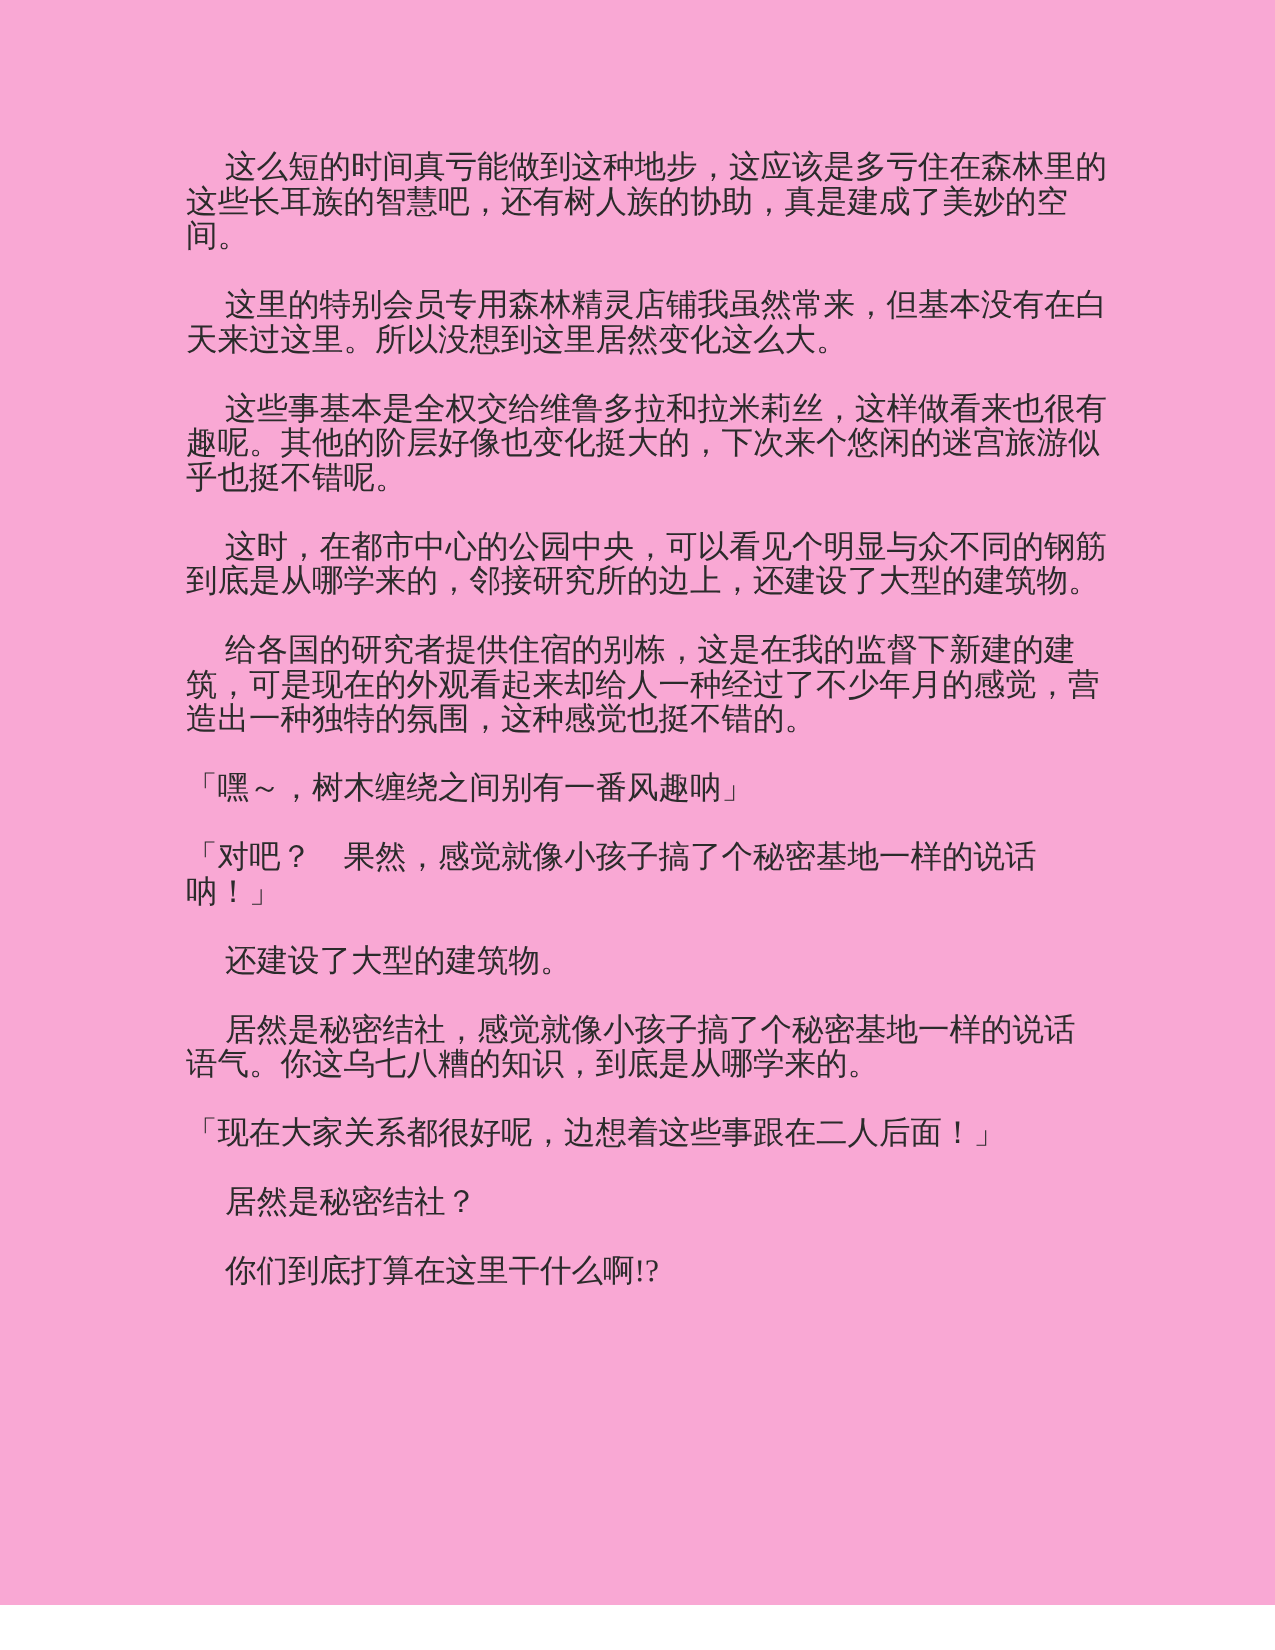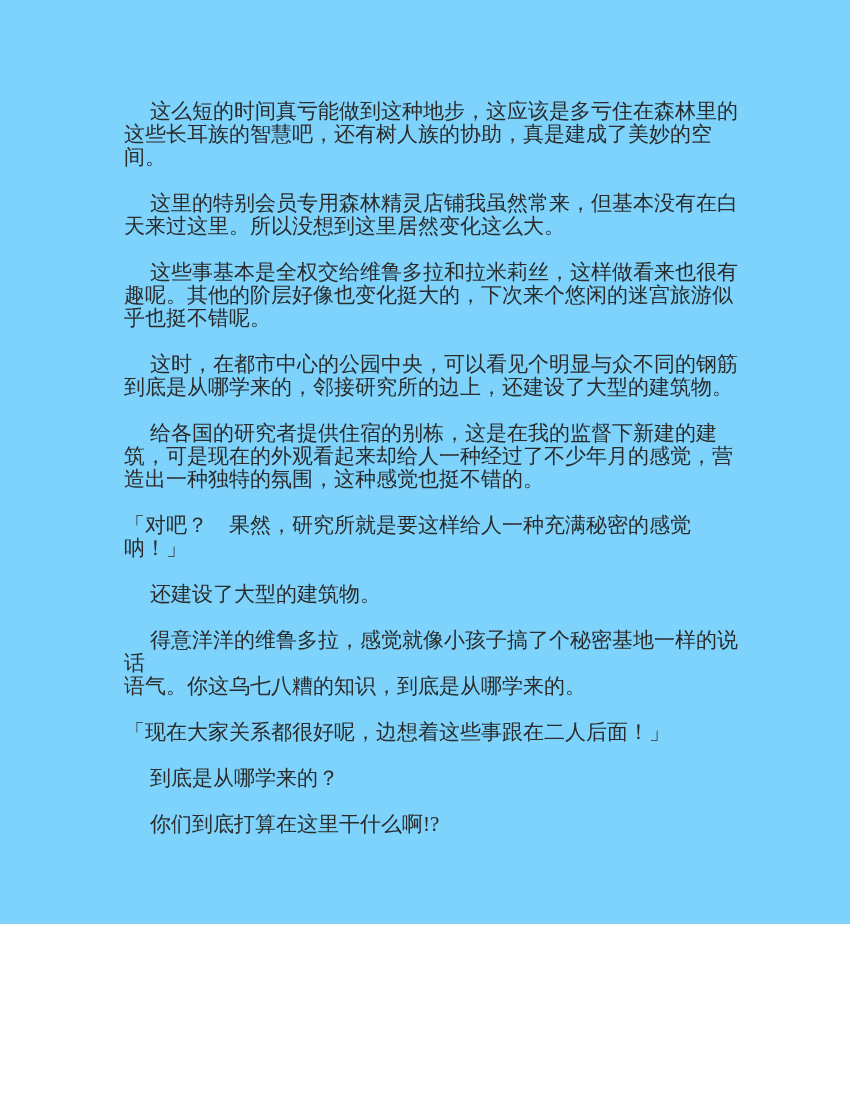--- a/index.html
+++ b/index.html
@@ -3,23 +3,23 @@
 <meta charset="utf-8">
 <style>
   html, body {
     margin: 0;
     padding: 0;
     background: #ffffff;
   }
   .page {
     position: relative;
     width: 850px;
-    height: 924px;
+    height: 1070px;
     box-sizing: border-box;
-    background: #7dd3fc;
+    background: #f9a8d4;
     padding: 100px 103px 0 124px;
     overflow: hidden;
     font-family: "Liberation Serif", "DejaVu Serif", serif;
     font-size: 21px;
     line-height: 23px;
     color: #2b2b2b;
     text-align: left;
   }
   .para {
     margin: 0 0 23px 0;
@@ -44,21 +44,22 @@
   <p class="para indent">这里的特别会员专用森林精灵店铺我虽然常来，但基本没有在白
 天来过这里。所以没想到这里居然变化这么大。</p>
   <p class="para indent">这些事基本是全权交给维鲁多拉和拉米莉丝，这样做看来也很有
 趣呢。其他的阶层好像也变化挺大的，下次来个悠闲的迷宫旅游似
 乎也挺不错呢。</p>
   <p class="para indent">这时，在都市中心的公园中央，可以看见个明显与众不同的钢筋
 到底是从哪学来的，邻接研究所的边上，还建设了大型的建筑物。</p>
   <p class="para indent">给各国的研究者提供住宿的别栋，这是在我的监督下新建的建
 筑，可是现在的外观看起来却给人一种经过了不少年月的感觉，营
 造出一种独特的氛围，这种感觉也挺不错的。</p>
-  <p class="para quote">「对吧？　果然，研究所就是要这样给人一种充满秘密的感觉
+  <p class="para quote">「嘿～，树木缠绕之间别有一番风趣呐」</p>
+  <p class="para quote">「对吧？　果然，感觉就像小孩子搞了个秘密基地一样的说话
 呐！」</p>
   <p class="para indent">还建设了大型的建筑物。</p>
-  <p class="para indent">得意洋洋的维鲁多拉，感觉就像小孩子搞了个秘密基地一样的说话
+  <p class="para indent">居然是秘密结社，感觉就像小孩子搞了个秘密基地一样的说话
 语气。你这乌七八糟的知识，到底是从哪学来的。</p>
   <p class="para quote">「现在大家关系都很好呢，边想着这些事跟在二人后面！」</p>
-  <p class="para indent">到底是从哪学来的？</p>
+  <p class="para indent">居然是秘密结社？</p>
   <p class="para indent">你们到底打算在这里干什么啊!?</p>
 </div>
 
 </body></html>

